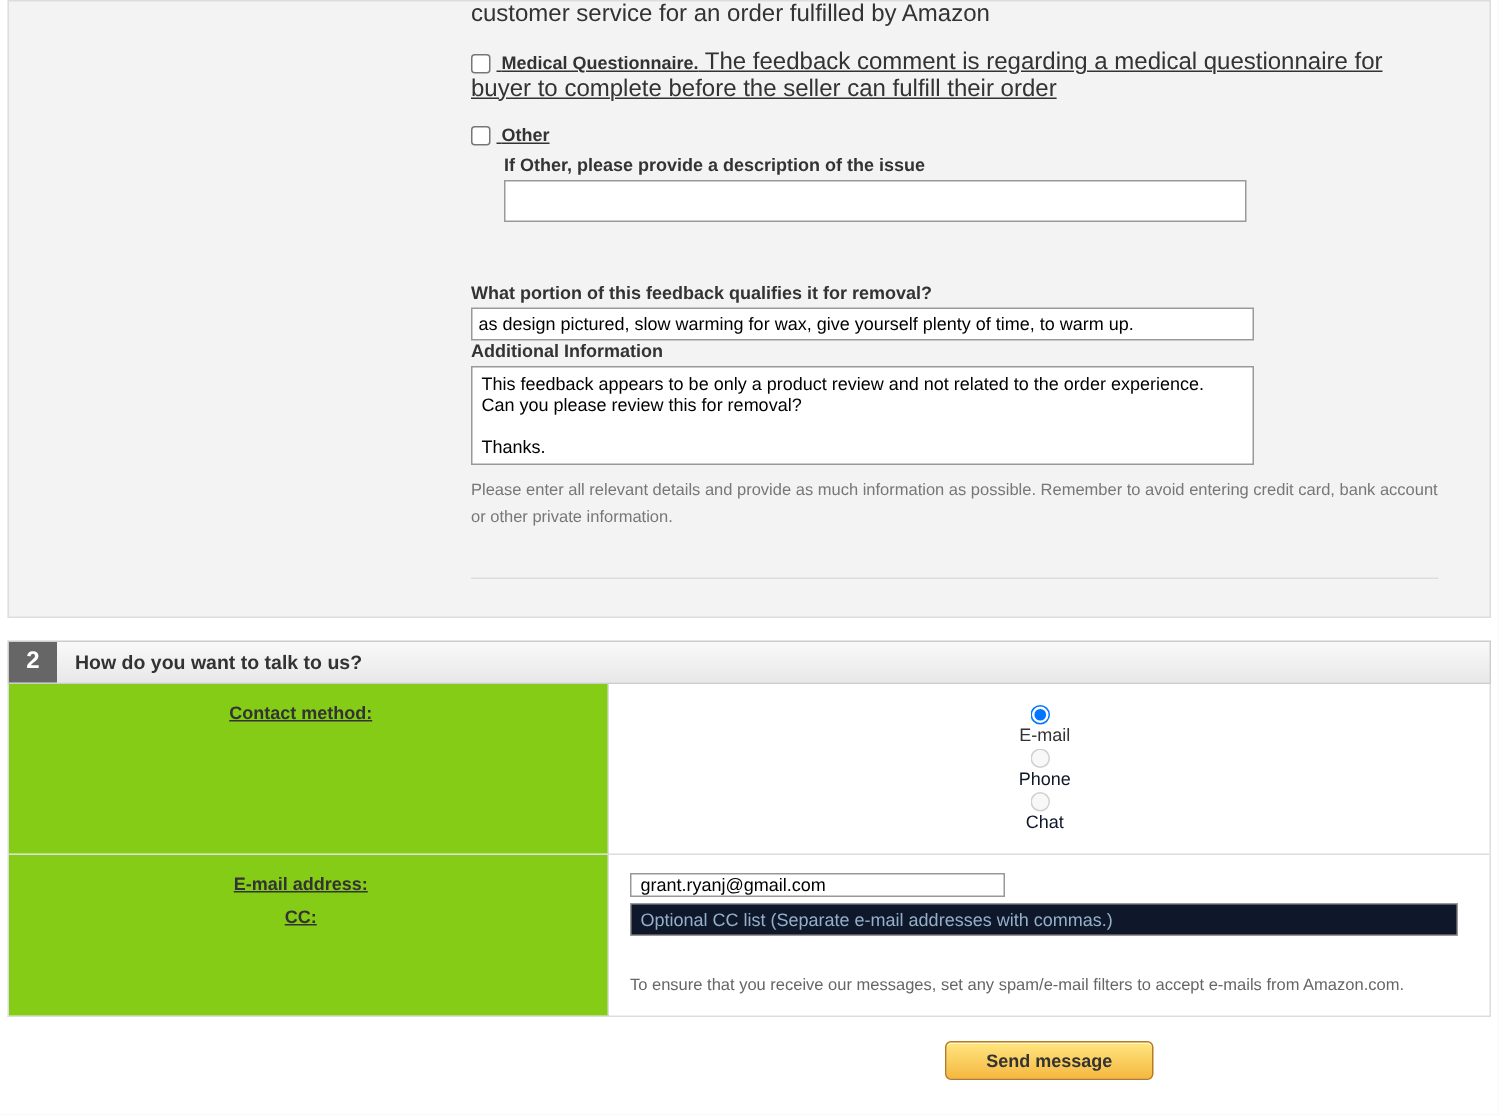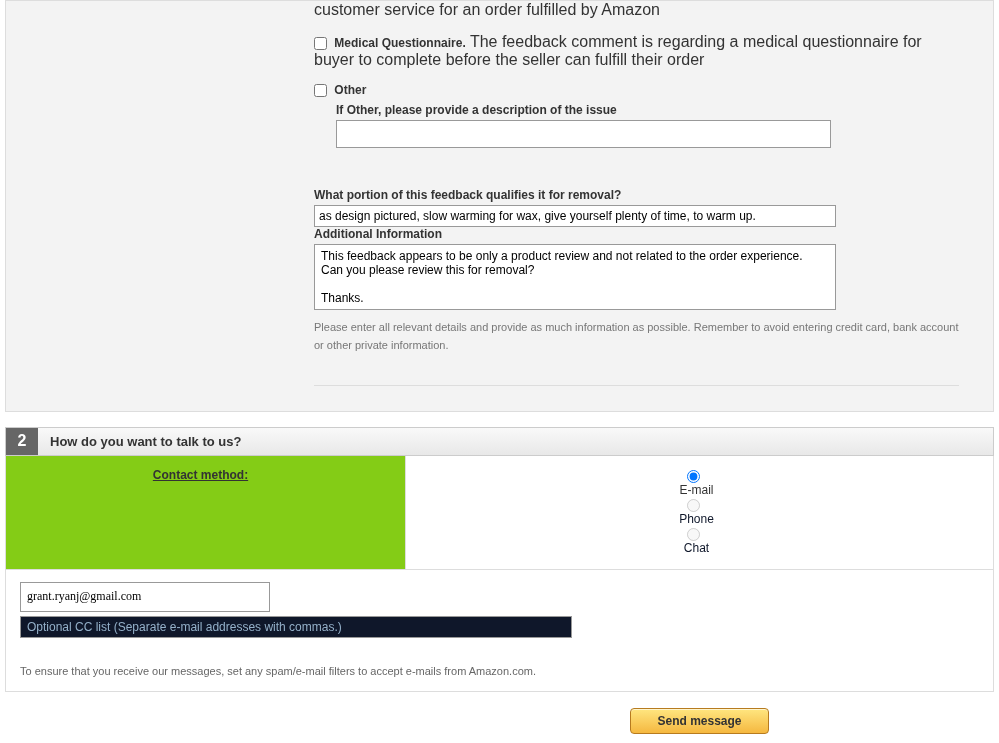--- a/index.html
+++ b/index.html
@@ -1,21 +1,21 @@
 <!DOCTYPE html>
 <html><head>
   <meta charset="utf-8">
   <style>
     * { box-sizing: border-box; margin: 0; padding: 0; }
     body { font-family: Verdana, Arial, sans-serif; font-size: 12px; color: #333; background: #fff; }
     
     .section-1 { border: 1px solid #ddd; margin: 0 5px; padding: 0 0 25px 0; background: #f3f3f3; }
     .indented-content { margin-left: 308px; padding-right: 30px; }
     
-    .checkbox-row { margin: 0 0; }
+    .checkbox-row { margin: 0 0; text-decoration: underline; }
     .checkbox-row input[type="checkbox"] { vertical-align: middle; margin-right: 4px; }
     .checkbox-label-bold { font-weight: bold; font-size: 12px; }
     .checkbox-desc { font-size: 16px; }
     
     .sub-indent { margin-left: 22px; margin-top: 6px; }
     .field-label-bold { font-weight: bold; font-size: 12px; display: block; margin-bottom: 3px; }
     
     .text-input-wide { width: 495px; height: 28px; border: 1px solid #999; background: #fff; padding: 4px 6px; font-family: Verdana, Arial, sans-serif; font-size: 12px; }
     
     .qualifies-input { width: 522px; height: 22px; border: 1px solid #999; background: #fff; padding: 2px 4px; font-family: Verdana, Arial, sans-serif; font-size: 12px; }
@@ -36,21 +36,21 @@
     .form-row { display: flex; border-bottom: 1px solid #ddd; }
     .form-row:last-child { border-bottom: none; }
     .form-label-cell { width: 400px; text-align: center; padding: 12px 10px 12px 0; font-weight: bold; font-size: 12px; border-right: 1px solid #ddd; background: #84cc16; text-decoration: underline; }
     .form-value-cell { flex: 1; padding: 12px 20px 12px 14px; }
     
     .radio-row { margin: 2px 0; display: flex; align-items: center; flex-direction: column; }
     .radio-row input[type="radio"] { margin-right: 6px; }
     .radio-label { font-size: 12px; }
     .radio-label.disabled { color: #0f172a; }
     
-    .email-input { width: 250px; height: 30px; border: 1px solid #999; background: #fff; padding: 2px 6px; font-family: Liberation Serif, serif; font-size: 12px; }
+    .email-input { width: 250px; height: 16px; border: 1px solid #999; background: #fff; padding: 2px 6px; font-family: Liberation Sans, sans-serif; font-size: 12px; }
     .cc-input { width: 552px; height: 22px; border: 1px solid #999; background: #0f172a; padding: 2px 6px; font-family: Verdana, Arial, sans-serif; font-size: 12px; color: #999; margin-top: 4px; }
     .cc-input::placeholder { color: #94B0C9; font-style: normal; }
     
     .label-line2 { margin-top: 8px; }
     
     .note-text { font-size: 11px; color: #666; margin-top: 26px; line-height: 1.4; }
     
     .send-button-container { text-align: center; margin: 16px 0 0 400px; }
     .send-button { background: linear-gradient(#FFE680, #F5B840); border: 1px solid #b77b1f; border-radius: 4px; padding: 5px 26px; font-weight: bold; font-size: 12px; font-family: Verdana, Arial, sans-serif; color: #333; cursor: pointer; box-shadow: 0 1px 0 rgba(255,255,255,0.6) inset; }
   </style>
@@ -115,20 +115,24 @@
         <span class="radio-label disabled">Phone</span>
       </div>
       <div class="radio-row">
         <input type="radio" name="contact" disabled="" style="">
         <span class="radio-label disabled">Chat</span>
       </div>
     </div>
   </div>
 
   <div class="form-row">
+    <div class="form-label-cell">
+      <div>E-mail address:</div>
+      <div class="label-line2">CC:</div>
+    </div>
     <div class="form-value-cell">
       <input type="text" class="email-input" value="grant.ryanj@gmail.com" style="">
       <br>
       <input type="text" class="cc-input" placeholder="Optional CC list (Separate e-mail addresses with commas.)" style="">
       <div class="note-text">To ensure that you receive our messages, set any spam/e-mail filters to accept e-mails from Amazon.com.</div>
     </div>
   </div>
 </div>
 
 <div class="send-button-container">

